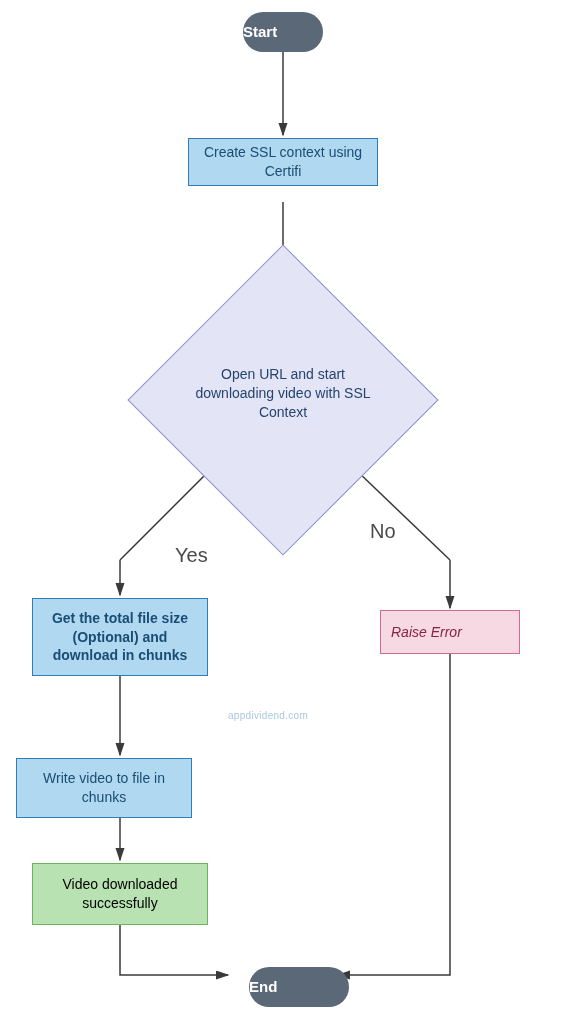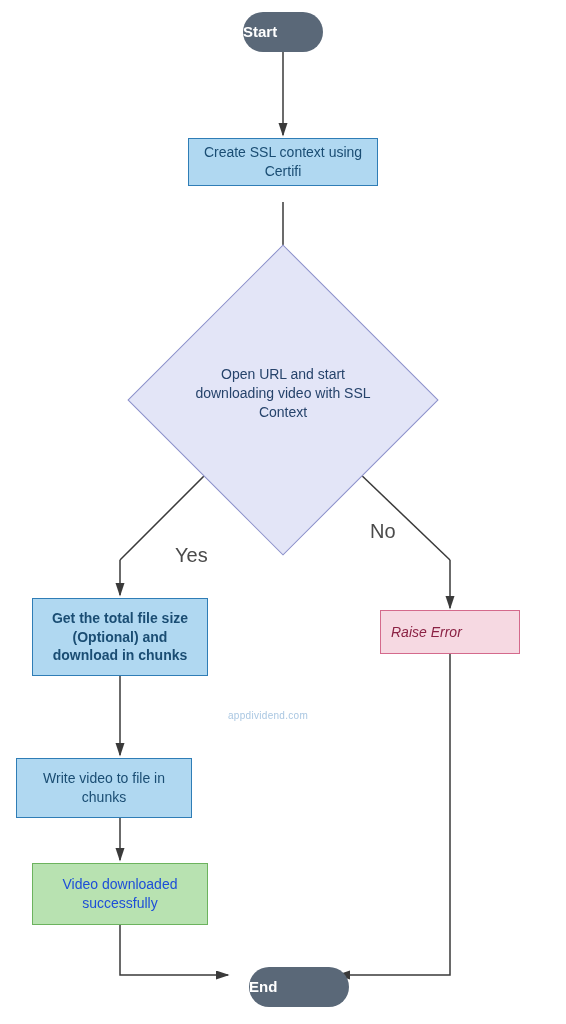--- a/index.html
+++ b/index.html
@@ -29,21 +29,21 @@
     }
     .process-blue {
       background: #b0d8f1;
       border: 1.5px solid #2f7db6;
       color: #1a4d73;
       padding: 8px 10px;
     }
     .process-green {
       background: #b8e2b1;
       border: 1.5px solid #6cb35e;
-      color: #1d4ed8;
+      color: #000000;
       padding: 8px 0;
     }
     .process-pink {
       background: #f6d9e2;
       border: 1.5px solid #d46a8c;
       color: #8b2244;
       padding: 8px 10px;
       font-weight: 500;
     }
     .diamond {

